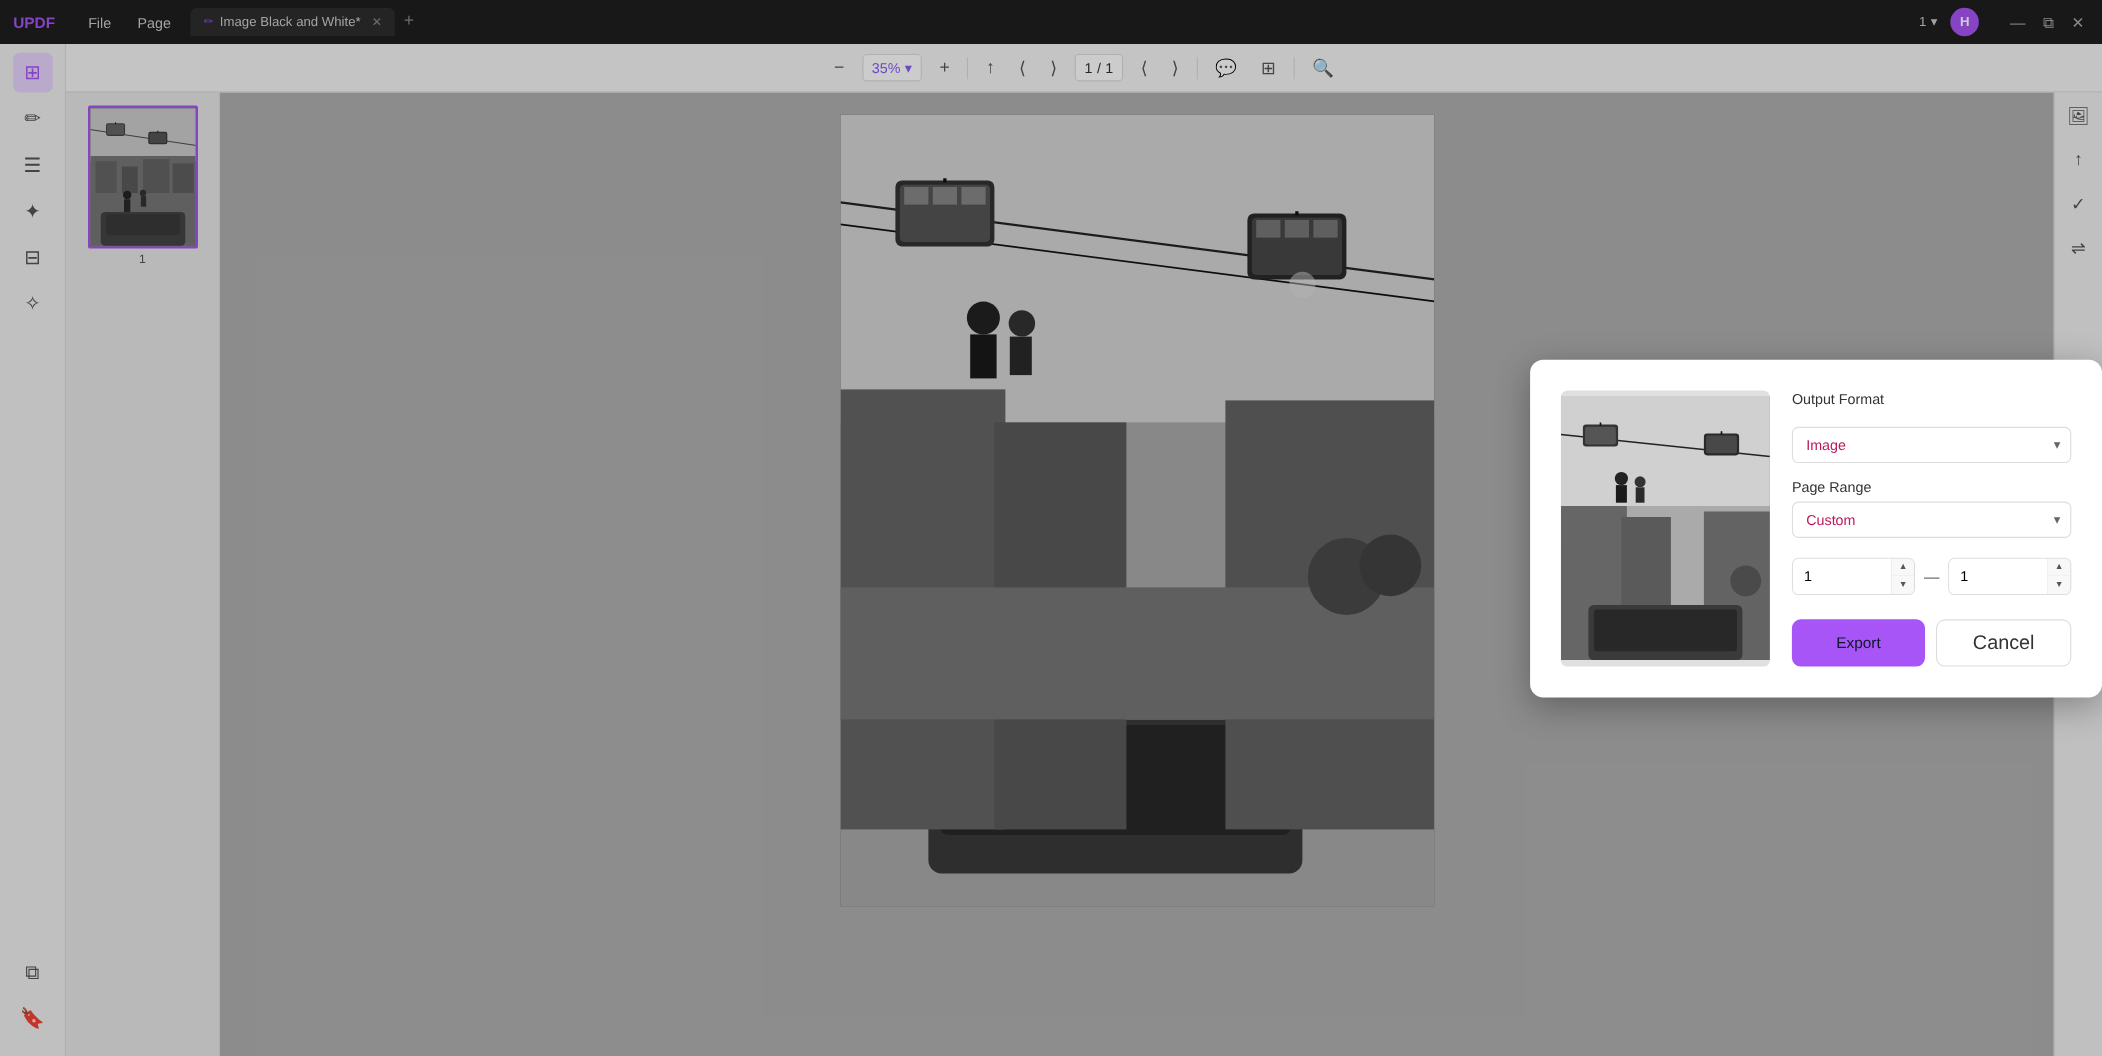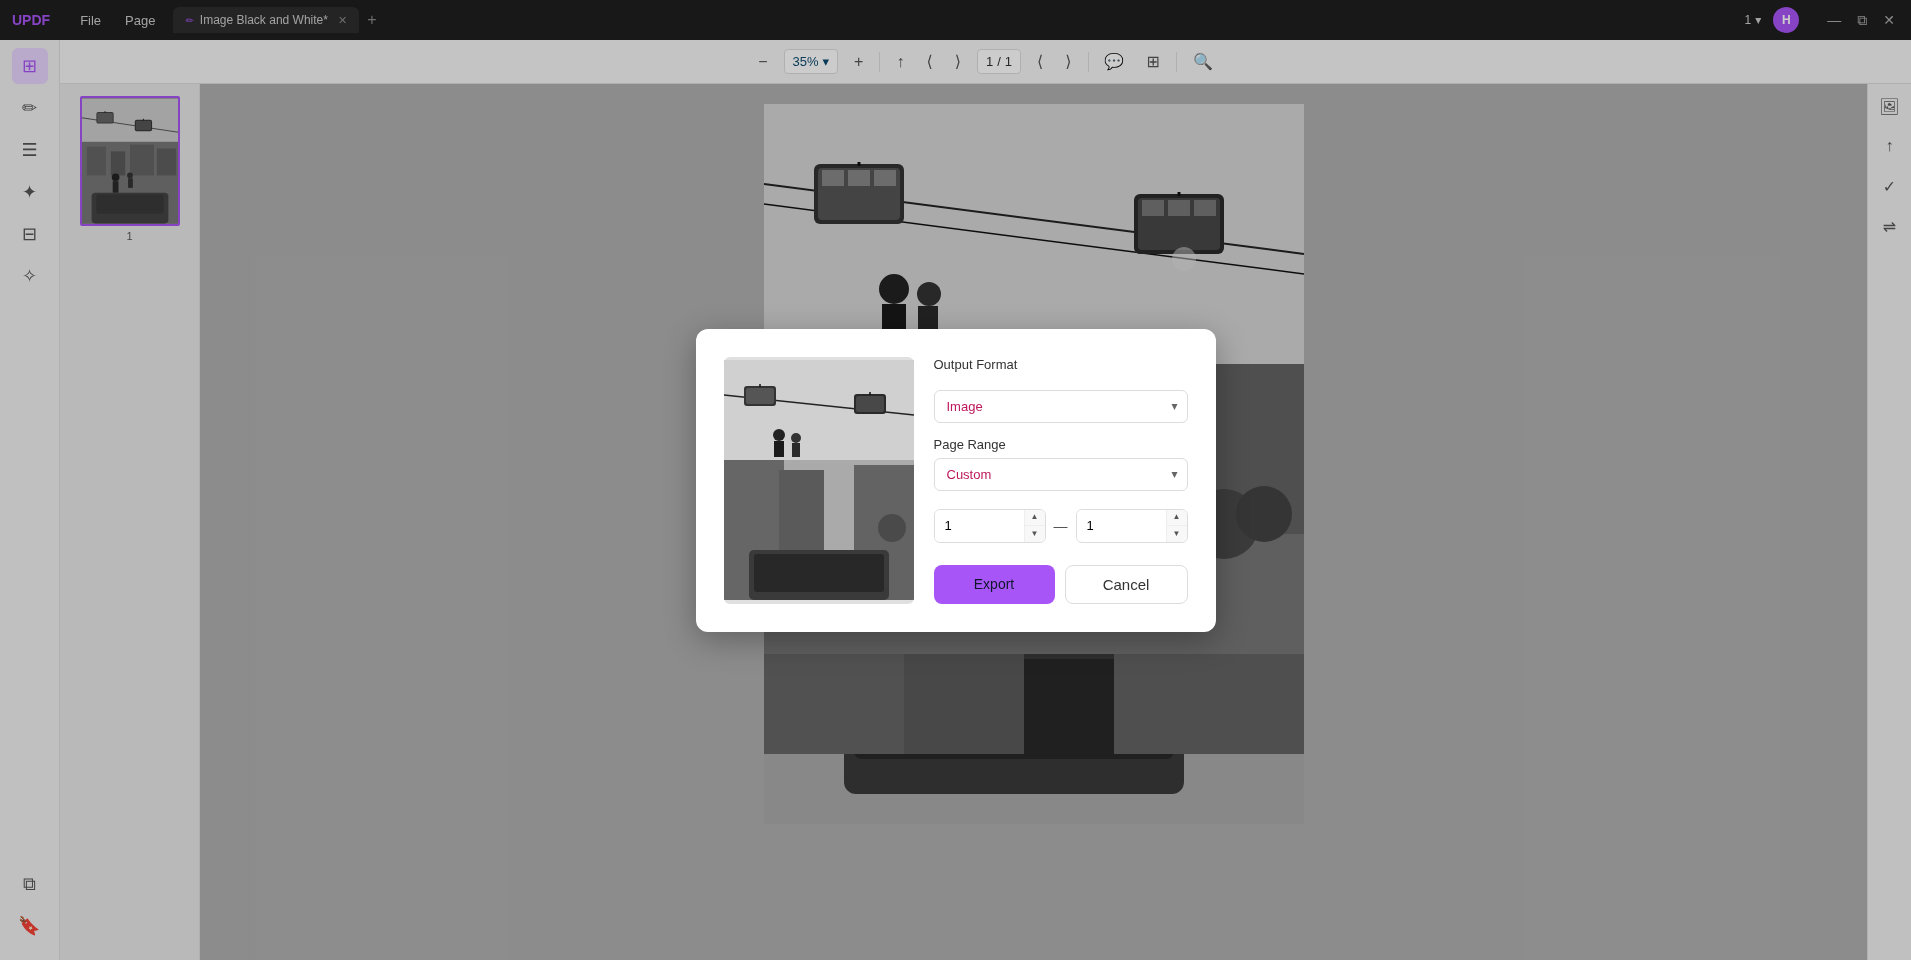--- a/index.html
+++ b/index.html
@@ -133,21 +133,21 @@
       padding: 4px 6px;
       border-radius: 4px;
       display: flex;
       align-items: center;
     }
     .zoom-display {
       display: flex;
       align-items: center;
       gap: 4px;
       font-size: 13px;
-      color: #0c4a6e;
+      color: #8b5cf6;
       padding: 4px 8px;
       border: 1px solid #ddd;
       border-radius: 4px;
       background: white;
     }
     .toolbar-sep {
       width: 1px;
       height: 20px;
       background: #ddd;
     }
@@ -296,21 +296,21 @@
     .modal-backdrop {
       position: absolute;
       top: 0;
       left: 0;
       right: 0;
       bottom: 0;
       background: rgba(0,0,0,0.2);
       z-index: 20;
       display: flex;
       align-items: center;
-      justify-content: center;
+      justify-content: flex-end;
     }
 
     
     .export-dialog {
       background: white;
       border-radius: 12px;
       box-shadow: 0 8px 32px rgba(0,0,0,0.3);
       width: 520px;
       padding: 28px;
       display: flex;
@@ -448,21 +448,21 @@
       font-weight: 500;
       cursor: pointer;
     }
     .btn-cancel {
       flex: 1;
       padding: 10px 20px;
       background: white;
       color: #333;
       border: 1.5px solid #ddd;
       border-radius: 8px;
-      font-size: 15px;
+      font-size: 18px;
       font-weight: 500;
       cursor: pointer;
     }
 
     
     .cable-car-svg {
       width: 100%;
       height: 100%;
     }
   </style>

